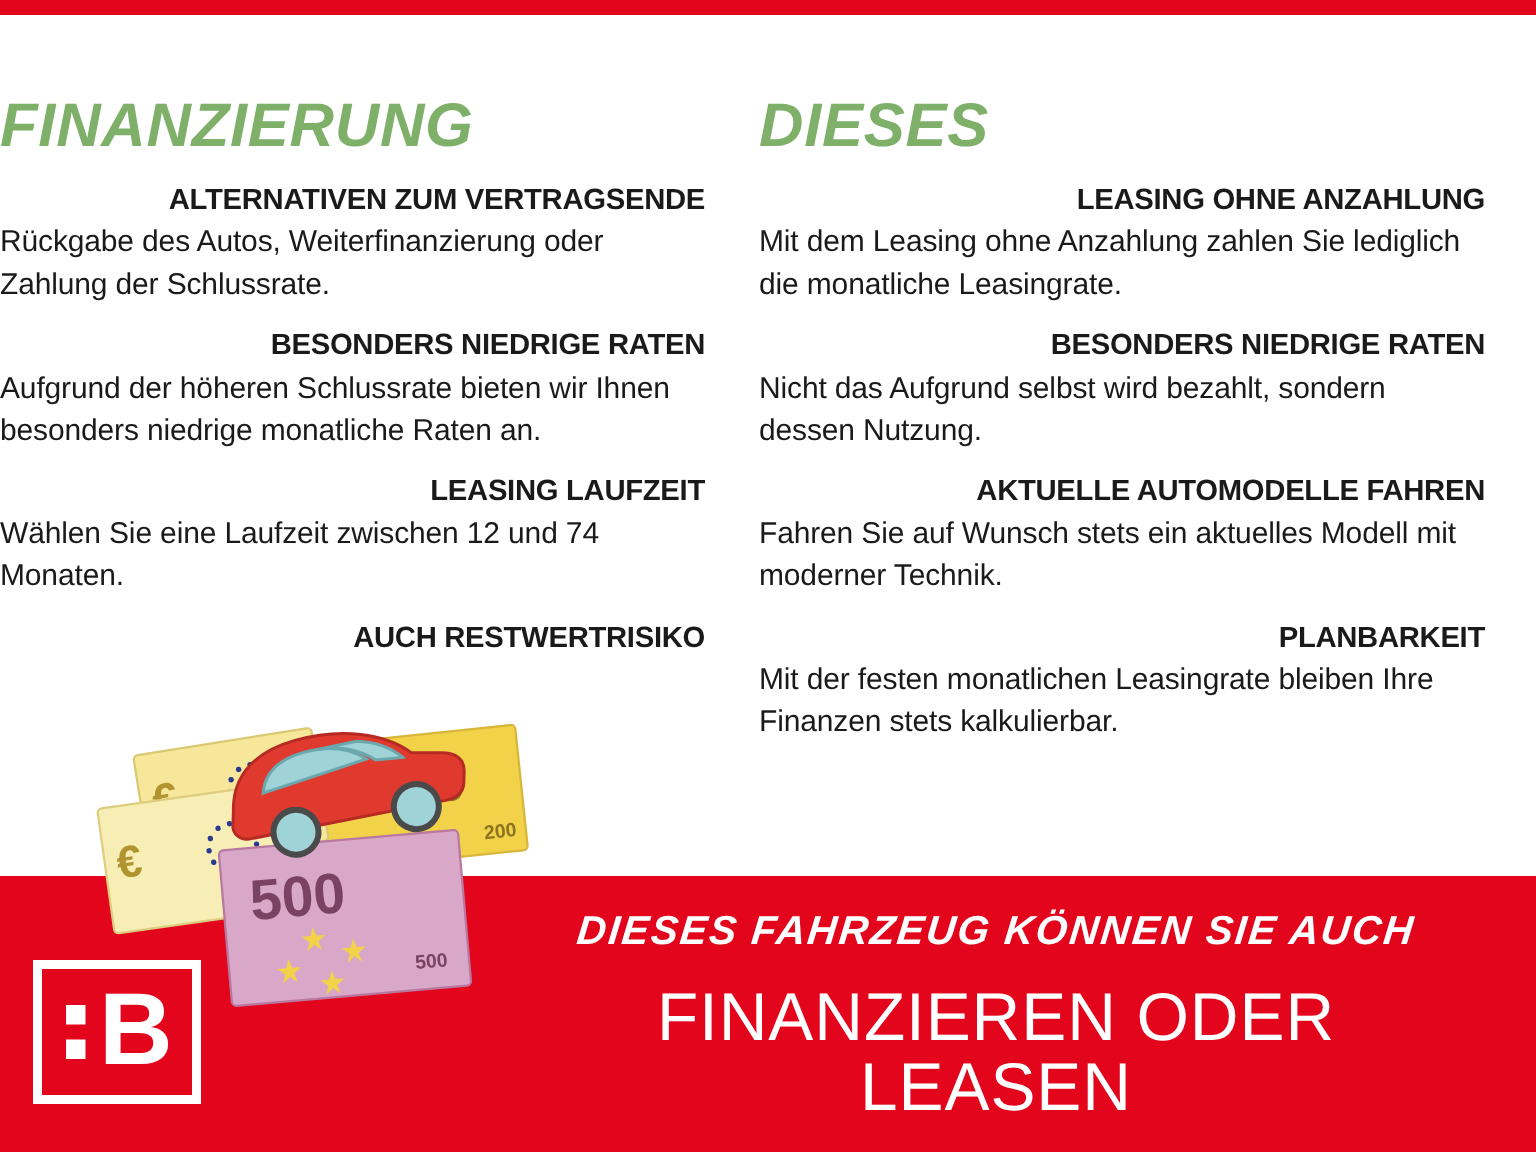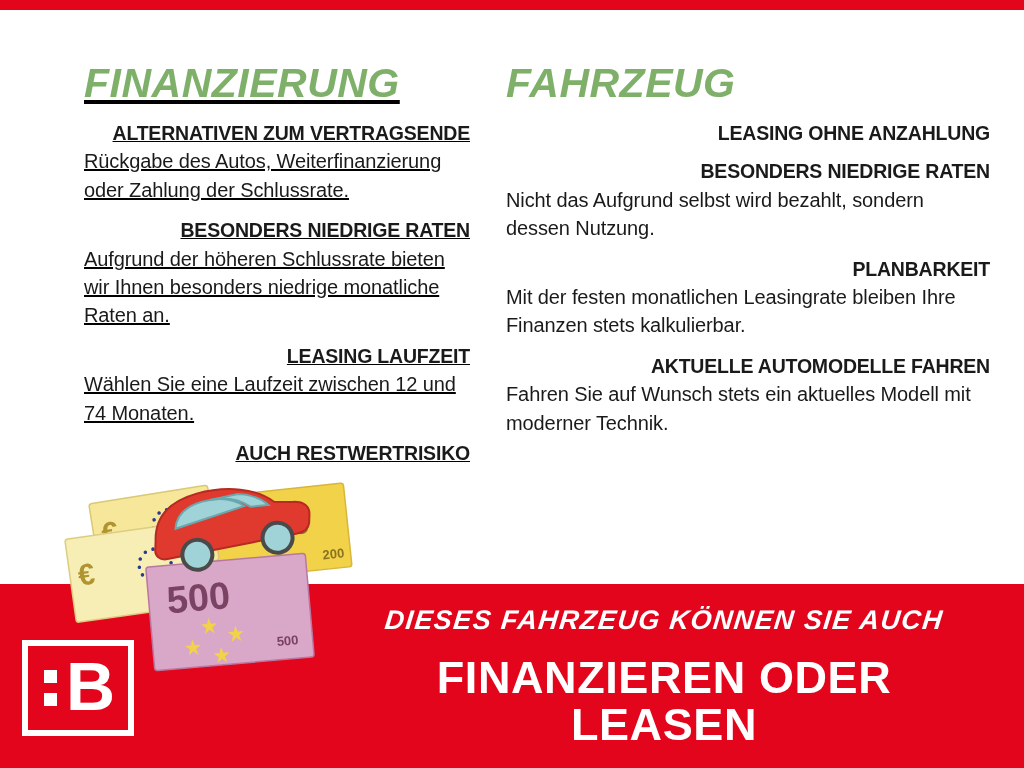--- a/index.html
+++ b/index.html
@@ -34,22 +34,20 @@
     left: 0;
     width: 1024px;
     display: flex;
     flex-direction: row;
   }
   .col {
     box-sizing: border-box;
   }
   .col-left {
     width: 470px;
-    padding-left: 84px;
-    text-decoration: underline;
   }
   .col-right {
     width: 520px;
     padding-left: 36px;
   }
   .col-title {
     font-size: 41px;
     font-weight: bold;
     font-style: italic;
     color: #7fb069;
@@ -97,21 +95,21 @@
     font-size: 27px;
     font-weight: bold;
     font-style: italic;
     letter-spacing: 1.4px;
     line-height: 1.1;
     margin: 0 0 6px 0;
     transform: skewX(-6deg);
   }
   .banner-line2 {
     font-size: 45px;
-    font-weight: bold;
+    font-weight: normal;
     letter-spacing: 0.6px;
     line-height: 1.05;
     margin: 18px;
   }
   
   .logo {
     position: absolute;
     left: 22px;
     bottom: 32px;
     width: 112px;
@@ -177,39 +175,40 @@
         <p class="block-title">LEASING LAUFZEIT</p>
         <p class="block-body">Wählen Sie eine Laufzeit zwischen 12 und 74 Monaten.</p>
       </div>
 
       <div class="block">
         <p class="block-title">AUCH RESTWERTRISIKO</p>
       </div>
     </div>
 
     <div class="col col-right">
-      <h1 class="col-title">FAHRZEUG</h1>
+      <h1 class="col-title">DIESES</h1>
 
       <div class="block">
         <p class="block-title">LEASING OHNE ANZAHLUNG</p>
+        <p class="block-body">Mit dem Leasing ohne Anzahlung zahlen Sie lediglich die monatliche Leasingrate.</p>
       </div>
 
       <div class="block">
         <p class="block-title">BESONDERS NIEDRIGE RATEN</p>
         <p class="block-body">Nicht das Aufgrund selbst wird bezahlt, sondern dessen Nutzung.</p>
       </div>
 
       <div class="block">
+        <p class="block-title">AKTUELLE AUTOMODELLE FAHREN</p>
+        <p class="block-body">Fahren Sie auf Wunsch stets ein aktuelles Modell mit moderner Technik.</p>
+      </div>
+
+      <div class="block">
         <p class="block-title">PLANBARKEIT</p>
         <p class="block-body">Mit der festen monatlichen Leasingrate bleiben Ihre Finanzen stets kalkulierbar.</p>
-      </div>
-
-      <div class="block">
-        <p class="block-title">AKTUELLE AUTOMODELLE FAHREN</p>
-        <p class="block-body">Fahren Sie auf Wunsch stets ein aktuelles Modell mit moderner Technik.</p>
       </div>
     </div>
   </div>
 
   <div class="banner">
     <div class="banner-inner">
       <p class="banner-line1">DIESES FAHRZEUG KÖNNEN SIE AUCH</p>
       <p class="banner-line2">FINANZIEREN ODER LEASEN</p>
     </div>
 

